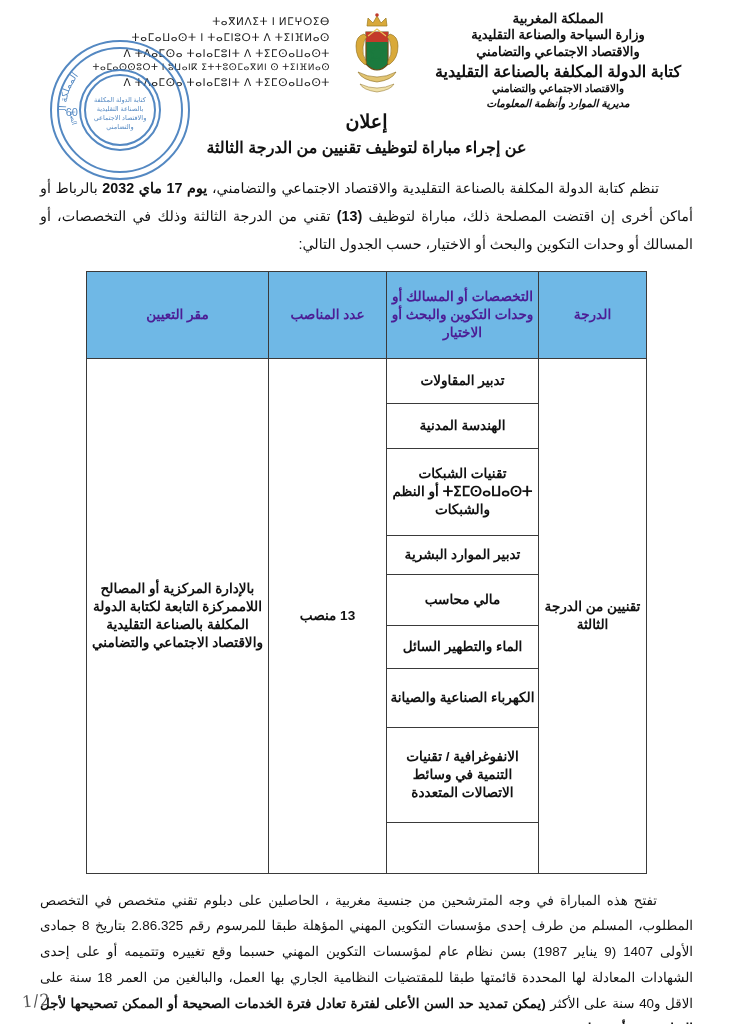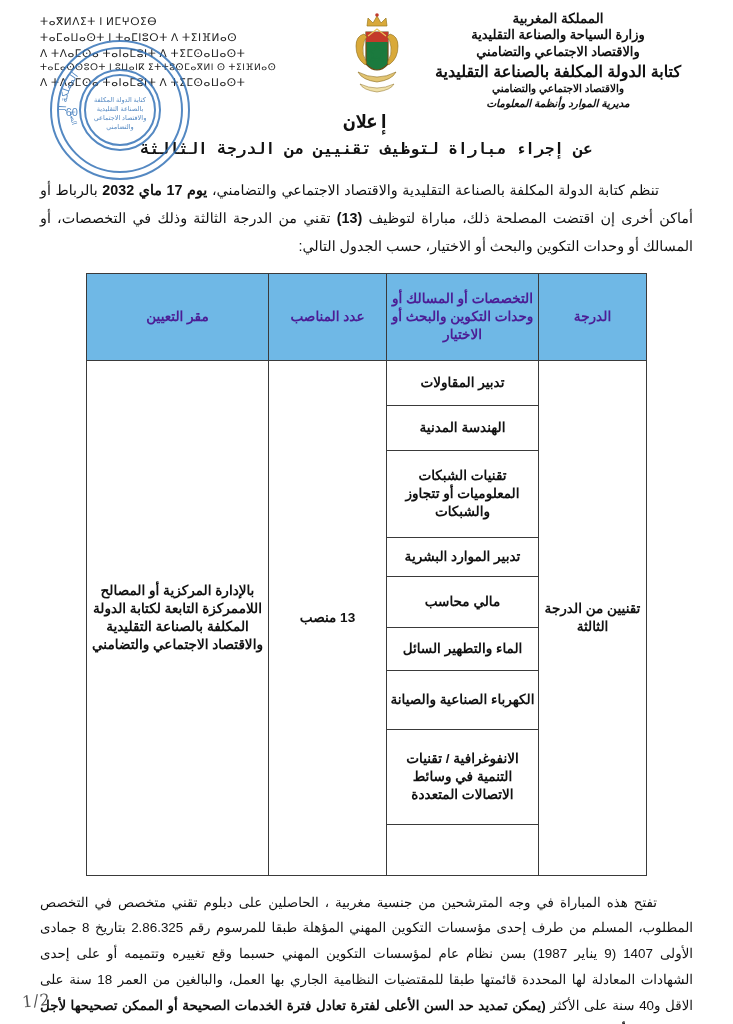--- a/index.html
+++ b/index.html
@@ -36,23 +36,23 @@
   }
   .hdr-ar .l1{font-size:13.5px;font-weight:bold;letter-spacing:.2px;}
   .hdr-ar .l2{font-size:13px;font-weight:bold;letter-spacing:1.6px;white-space:nowrap;}
   .hdr-ar .l3{font-size:13px;font-weight:bold;letter-spacing:1.6px;white-space:nowrap;}
   .hdr-ar .l4{font-size:16px;font-weight:bold;letter-spacing:1.2px;margin-top:1px;white-space:nowrap;}
   .hdr-ar .l5{font-size:10.5px;font-weight:bold;letter-spacing:1.2px;white-space:nowrap;}
   .hdr-ar .l6{font-size:10.5px;font-weight:bold;letter-spacing:.4px;margin-top:2px;white-space:nowrap;font-style:italic;}
 
   .hdr-tif{
     width:290px;
-    text-align:left;
+    text-align:right;
     direction:ltr;
-    font-family:Liberation Serif, serif;
+    font-family:Liberation Sans, sans-serif;
     font-size:10.5px;
     line-height:1.5;
     letter-spacing:.6px;
     color:#1a1a1a;
     padding-top:4px;
   }
   .hdr-tif .t-small{font-size:9px;}
 
   .emblem{
     width:62px;height:88px;
@@ -68,21 +68,20 @@
     width:145px;height:145px;
     pointer-events:none;
     opacity:.82;
     z-index:5;
   }
 
   
   .title-block{
     text-align:center;
     margin-top:8px;
-    font-family:Liberation Mono, monospace;
   }
   .title-1{
     font-size:19px;font-weight:bold;letter-spacing:.5px;
   }
   .title-2{
     font-size:16px;font-weight:bold;margin-top:5px;letter-spacing:.3px;
   }
 
   
   .intro{
@@ -247,21 +246,21 @@
       <tr>
         <td class="deg" rowspan="9">تقنيين من الدرجة الثالثة</td>
         <td class="spec">تدبير المقاولات</td>
         <td class="num" rowspan="9">13 منصب</td>
         <td class="loc" rowspan="9">بالإدارة المركزية أو المصالح اللاممركزة التابعة لكتابة الدولة المكلفة بالصناعة التقليدية والاقتصاد الاجتماعي والتضامني</td>
       </tr>
       <tr>
         <td class="spec">الهندسة المدنية</td>
       </tr>
       <tr>
-        <td class="spec" style="height:78px">تقنيات الشبكات المعلوميات أو تتجاوز والشبكات</td>
+        <td class="spec" style="height:78px">تقنيات الشبكات ⵜⵉⵎⵙⴰⵡⴰⵙⵜ أو النظم والشبكات</td>
       </tr>
       <tr>
         <td class="spec" style="height:30px">تدبير الموارد البشرية</td>
       </tr>
       <tr>
         <td class="spec" style="height:42px">مالي محاسب</td>
       </tr>
       <tr>
         <td class="spec" style="height:34px">الماء والتطهير السائل</td>
       </tr>

